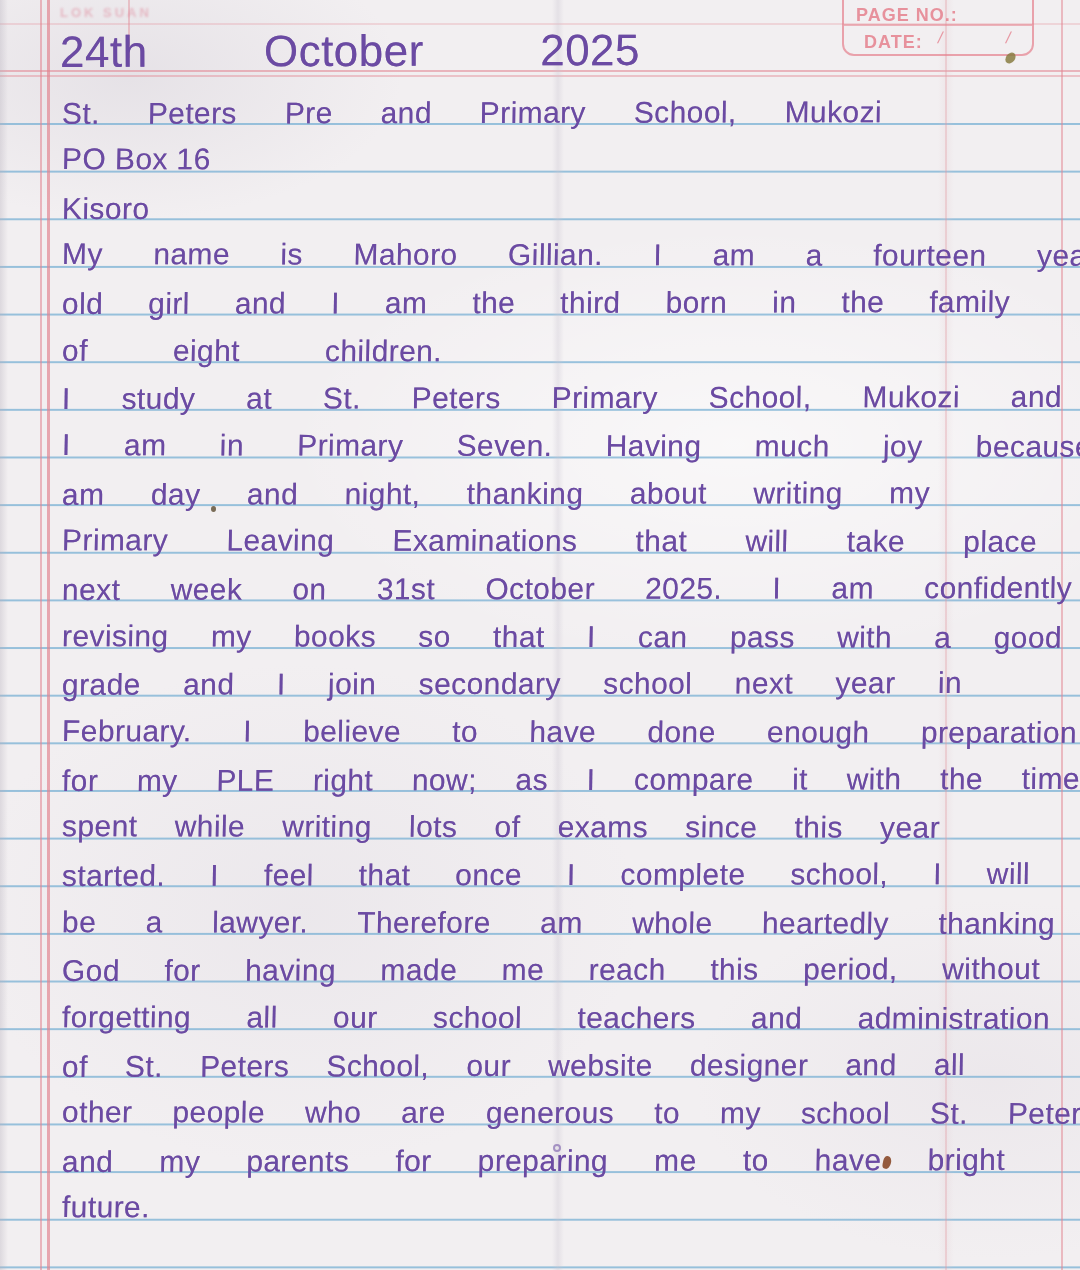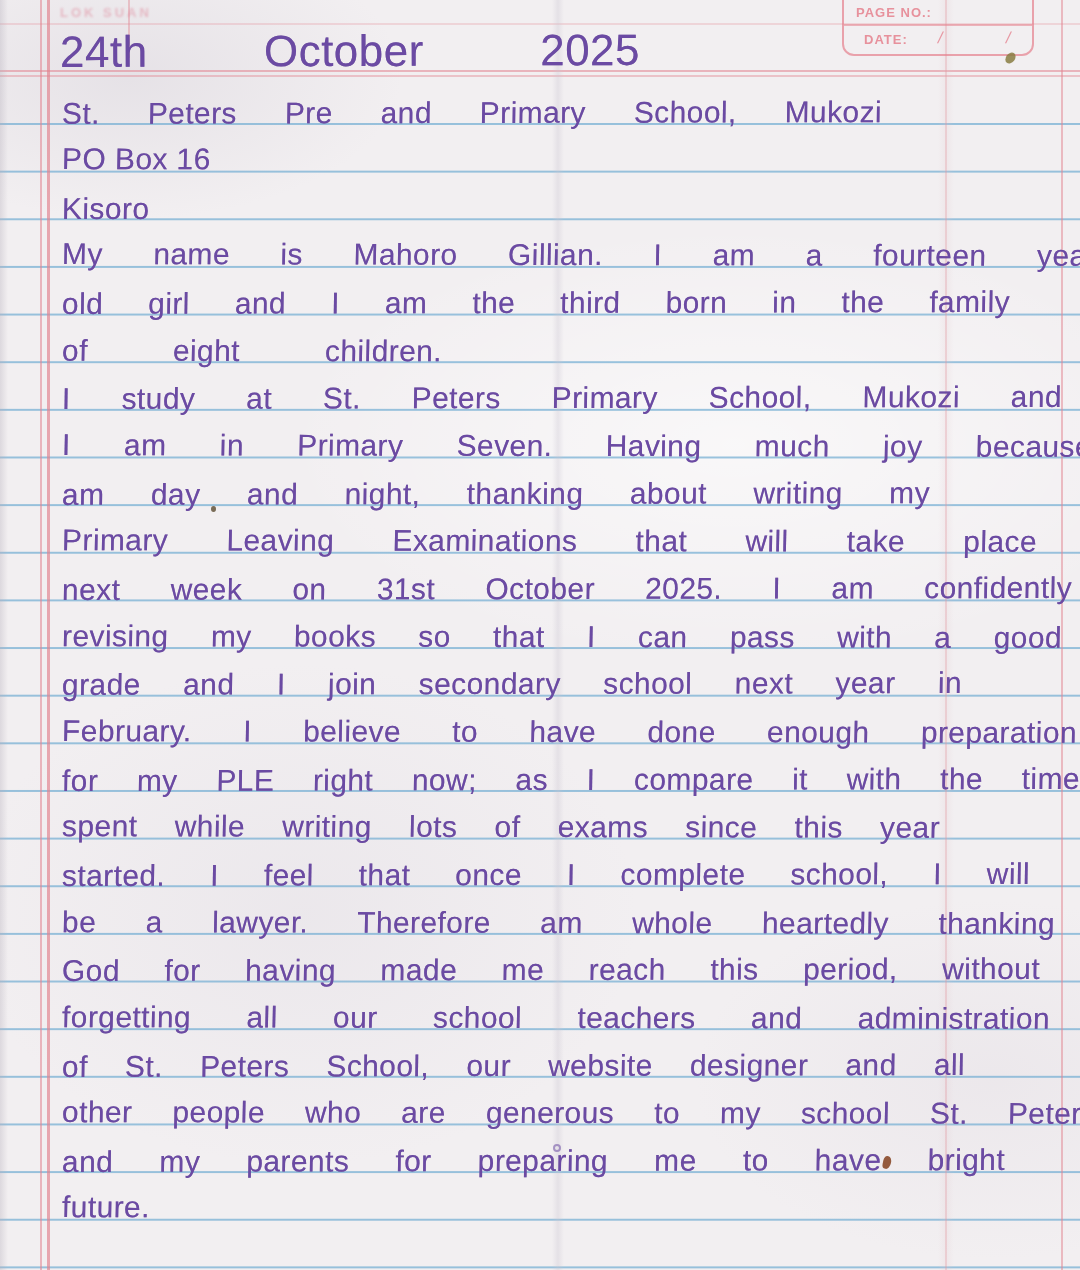--- a/index.html
+++ b/index.html
@@ -65,21 +65,21 @@
     position:absolute;left:842px;top:-16px;width:192px;height:72px;
     border:2px solid rgba(229,128,141,.70);
     border-radius:12px;
   }
   .hbox .divider{
     position:absolute;left:0;right:0;top:38px;height:2px;
     background:rgba(229,128,141,.55);
   }
   .hbox .lbl{
     position:absolute;
-    font-size:13px;font-weight:bold;letter-spacing:1px;
+    font-size:18px;font-weight:bold;letter-spacing:1px;
     color:rgba(229,128,141,.85);
   }
   .hbox .lbl.pn{left:12px;top:19px;}
   .hbox .lbl.dt{left:20px;top:46px;}
   .hbox .slash{
     position:absolute;top:43px;
     font-size:16px;color:rgba(229,128,141,.80);
     transform:skewX(-12deg);
   }
   .hbox .slash.s1{left:94px;}

